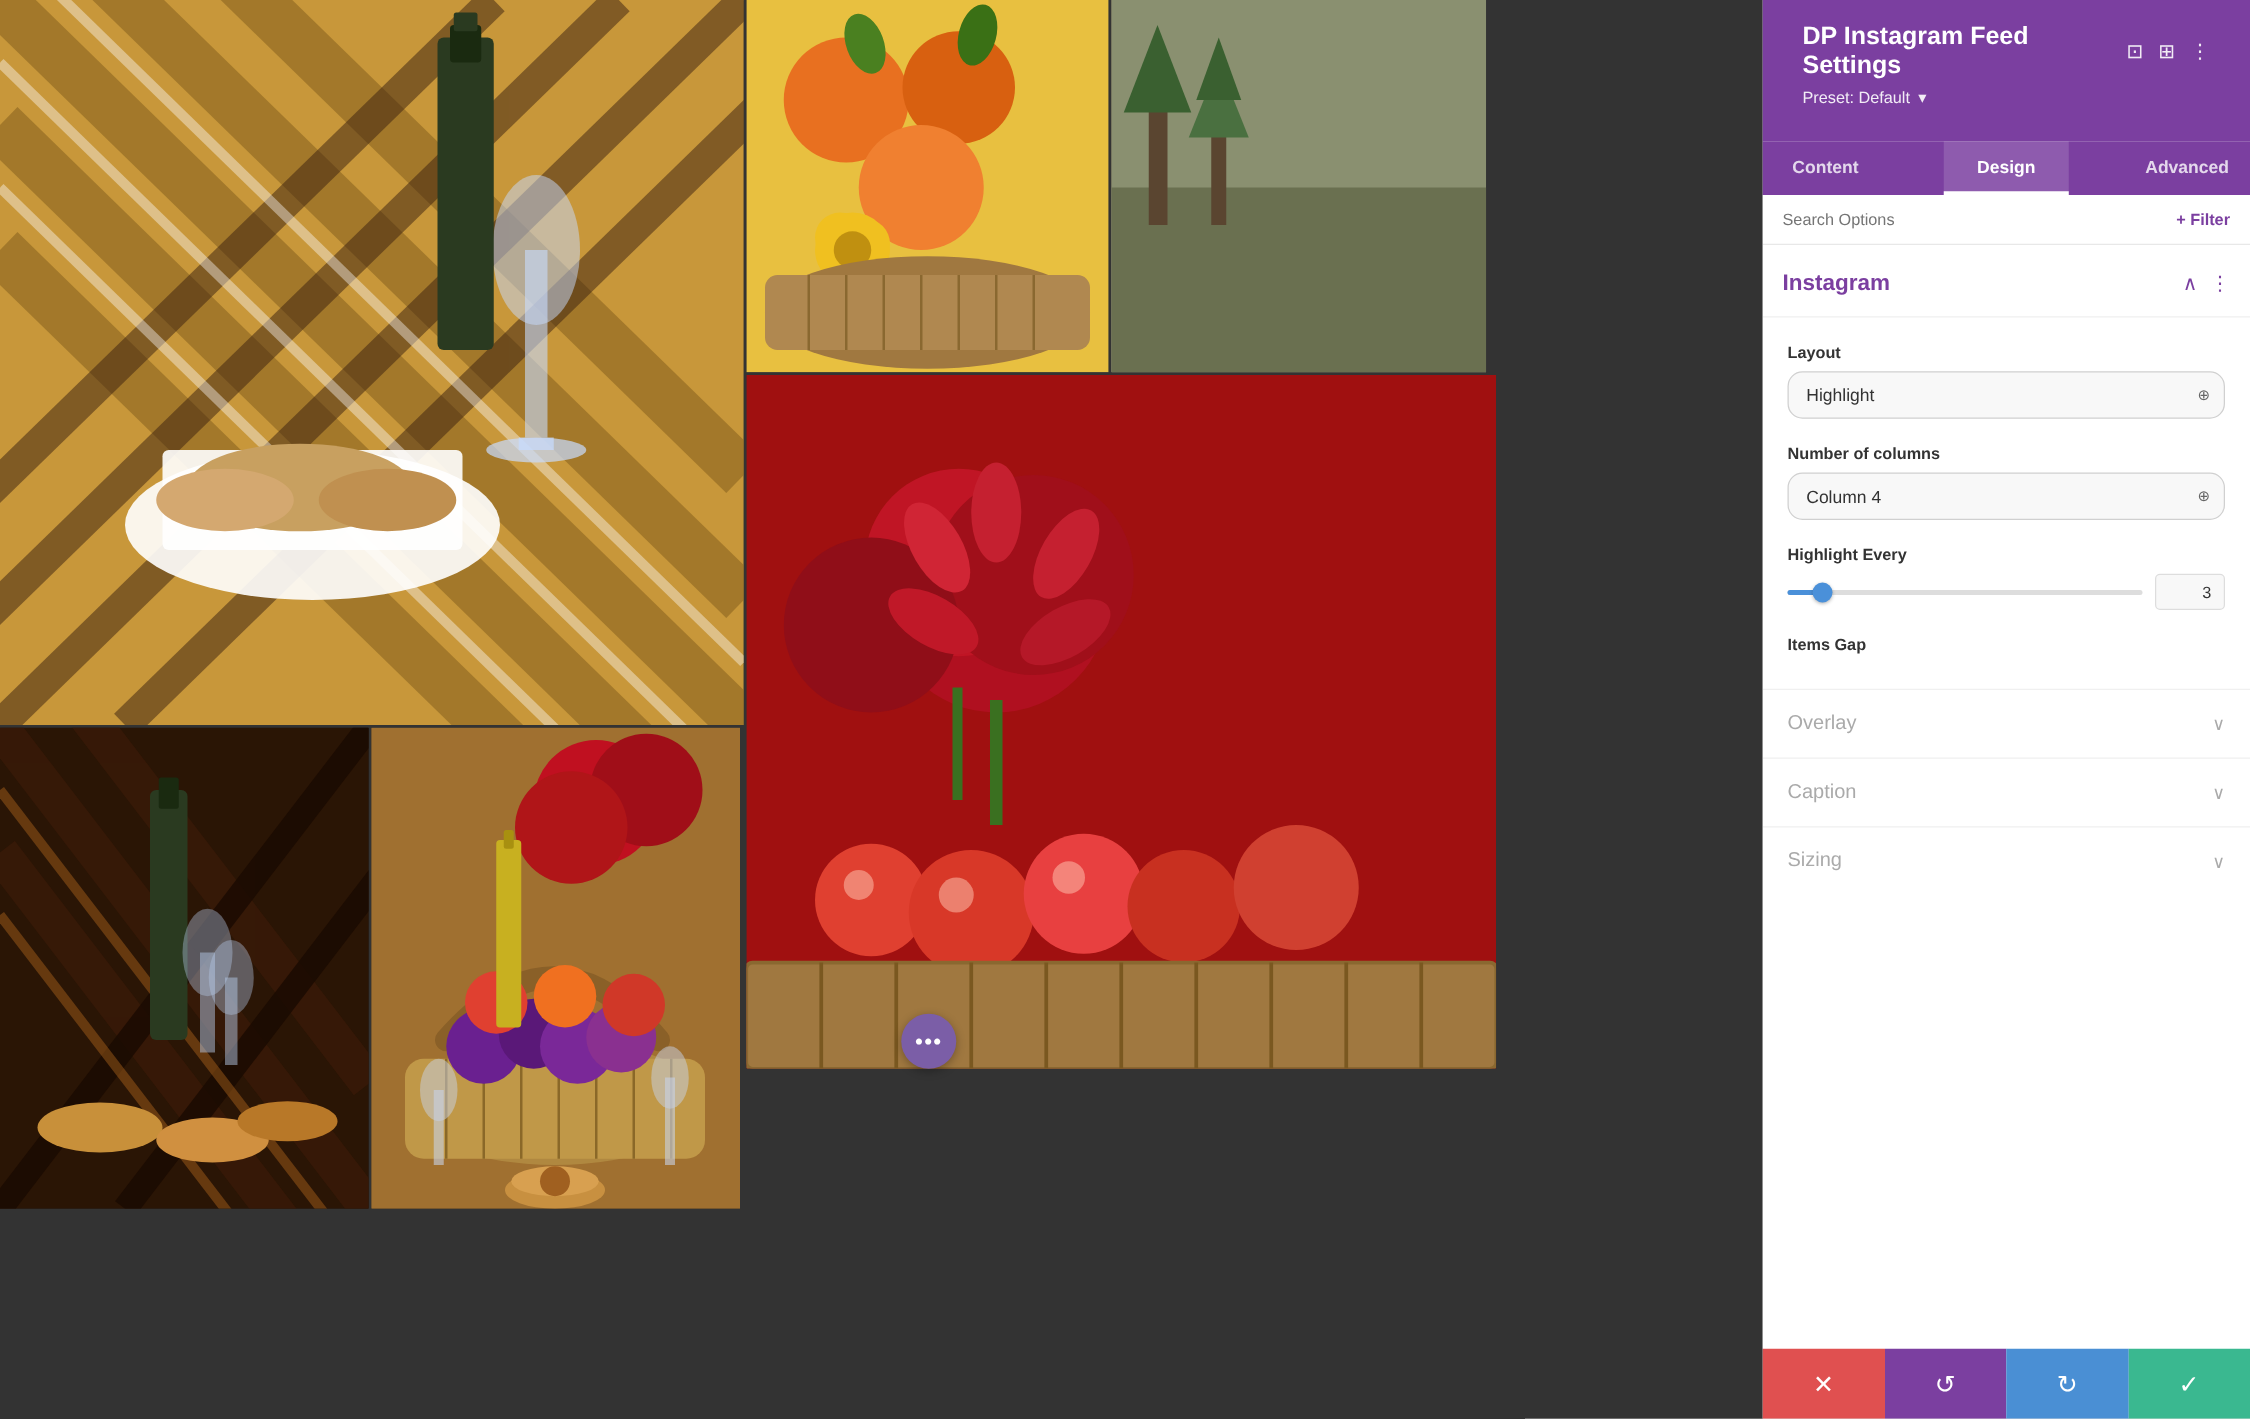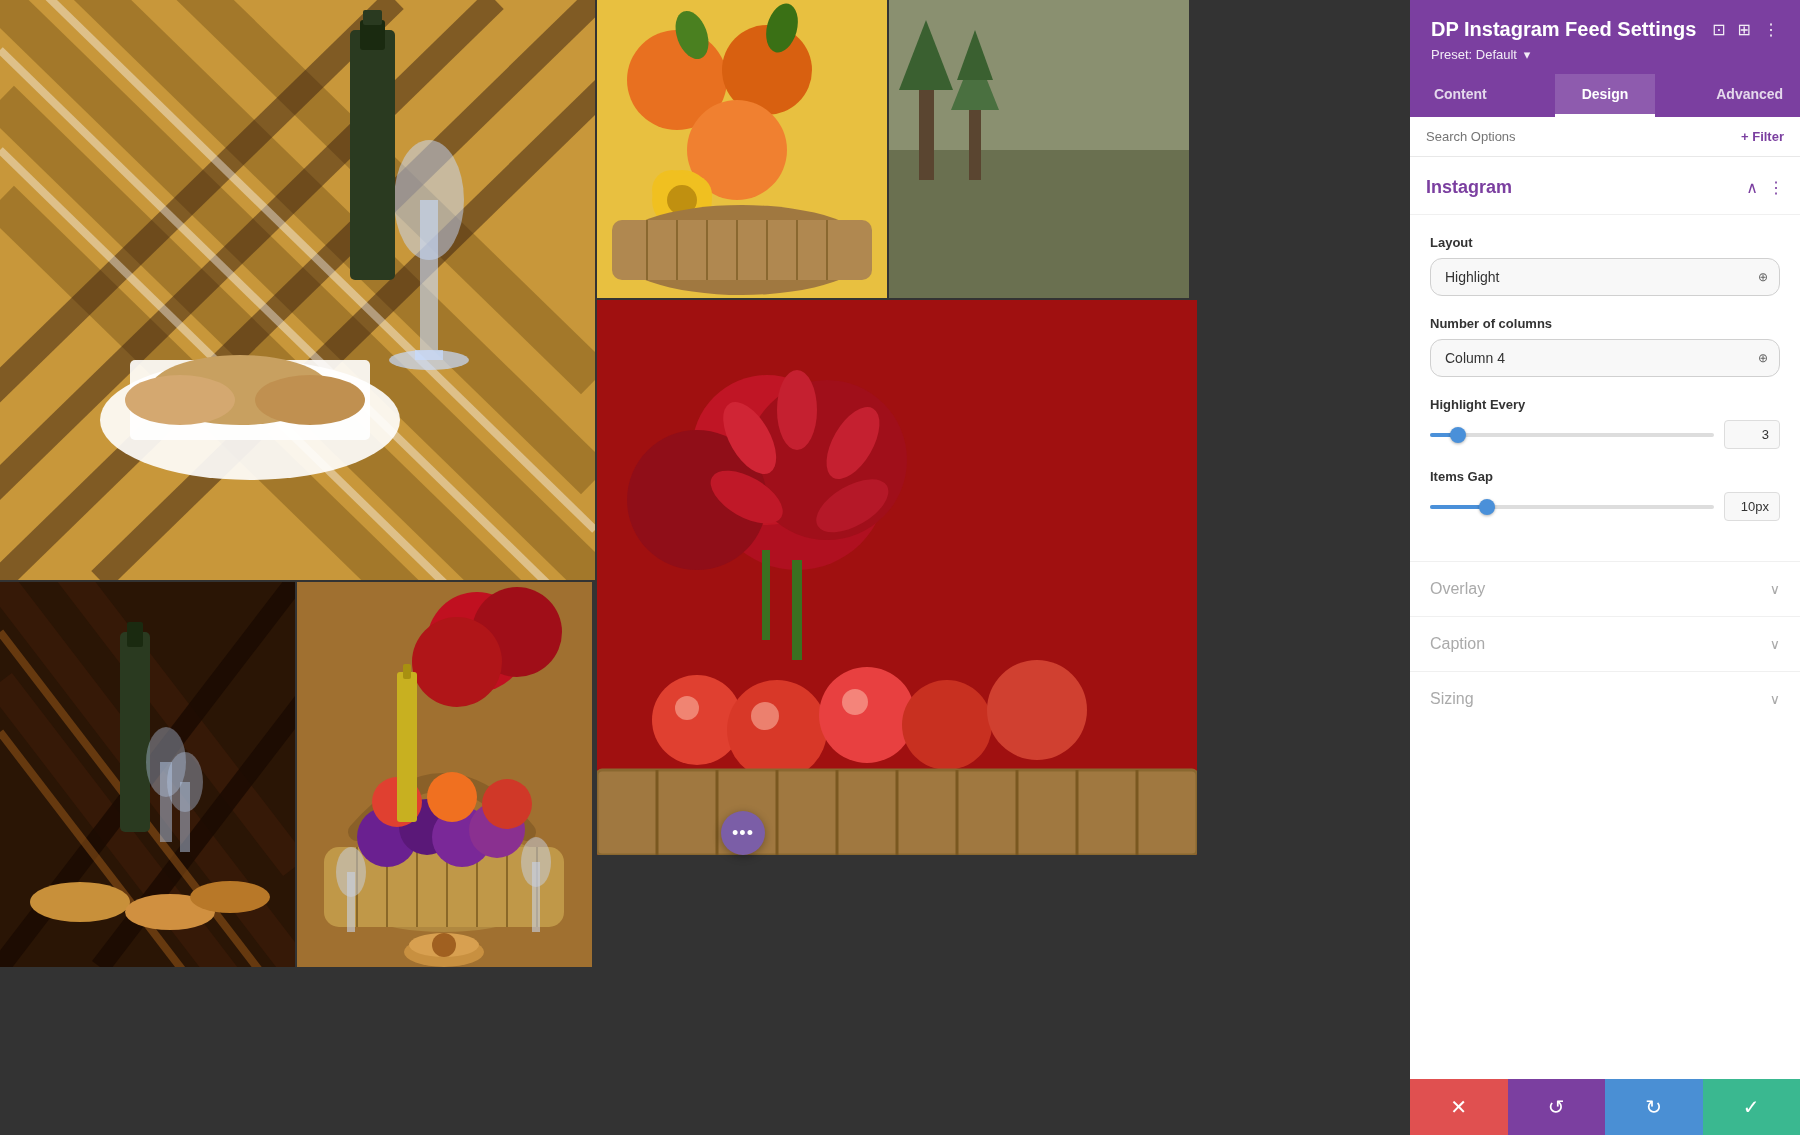--- a/index.html
+++ b/index.html
@@ -40,21 +40,21 @@
       background: #fff;
       height: 1135px;
       display: flex;
       flex-direction: column;
       box-shadow: -2px 0 10px rgba(0,0,0,0.1);
     }
 
     
     .panel-header {
       background: #7b3fa0;
-      padding: 18px 21px 0;
+      padding: 18px 32px 0;
       color: white;
     }
 
     .panel-title-row {
       display: flex;
       align-items: center;
       justify-content: space-between;
       margin-bottom: 6px;
     }
 
@@ -73,21 +73,21 @@
     .panel-title-icon {
       color: white;
       font-size: 16px;
       cursor: pointer;
       opacity: 0.9;
     }
 
     .preset-row {
       color: rgba(255,255,255,0.9);
       font-size: 13px;
-      margin-bottom: 12px;
+      margin-bottom: 28px;
       cursor: pointer;
     }
 
     .preset-arrow {
       display: inline-block;
       margin-left: 3px;
     }
 
     
     .panel-tabs {
@@ -596,27 +596,20 @@
       <div class="setting-label">Highlight Every</div>
       <div class="slider-row">
         <div class="slider-track">
           <div class="slider-fill" style="width:10%"></div>
           <div class="slider-thumb" style="left:calc(10% - 8px)"></div>
         </div>
         <div class="slider-value">3</div>
       </div>
 
       <div class="setting-label">Items Gap</div>
-      <div class="slider-row">
-        <div class="slider-track">
-          <div class="slider-fill" style="width:20%"></div>
-          <div class="slider-thumb" style="left:calc(20% - 8px)"></div>
-        </div>
-        <div class="slider-value">10px</div>
-      </div>
 
     </div>
 
     <div class="collapsed-section">
       <span class="collapsed-section-title">Overlay</span>
       <span class="collapsed-arrow">∨</span>
     </div>
 
     <div class="collapsed-section">
       <span class="collapsed-section-title">Caption</span>

